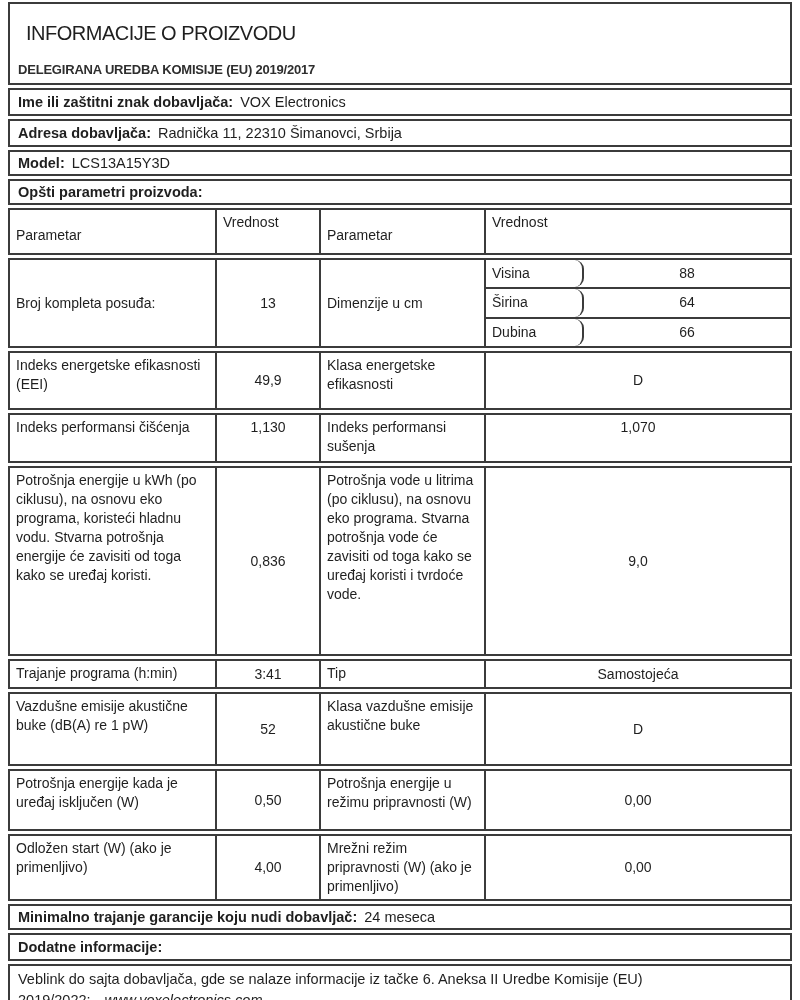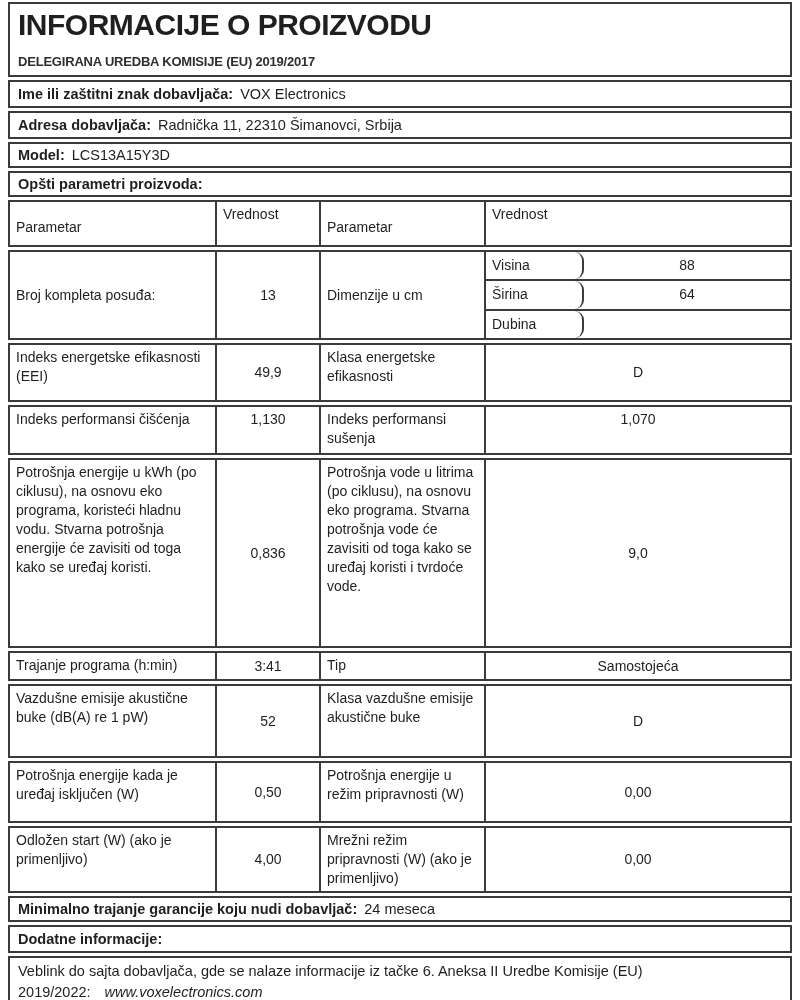--- a/index.html
+++ b/index.html
@@ -15,22 +15,22 @@
   .page{padding:2px 8px;}
   .box{
     box-sizing:border-box;
     border:2px solid var(--line);
     margin-bottom:3px;
     background:#fff;
   }
   
   .title-box{min-height:69px;padding:4px 8px 6px 8px;}
   .doc-title{
-    font-size:30px;font-weight:bold;letter-spacing:-0.5px;
-    line-height:34px;margin:0;
+    font-size:20px;font-weight:normal;letter-spacing:-0.5px;
+    line-height:34px;margin:8px;
   }
   .doc-subtitle{
     font-size:13px;font-weight:bold;letter-spacing:-0.2px;
     color:#2e2e2e;margin-top:12px;
   }
   
   .label-row{
     display:flex;align-items:center;gap:7px;
     padding:2px 8px;font-size:14.5px;
   }
@@ -118,20 +118,21 @@
       <div class="dimrow">
         <div class="dimlabel">Visina</div>
         <div class="dimval">88</div>
       </div>
       <div class="dimrow">
         <div class="dimlabel">Širina</div>
         <div class="dimval">64</div>
       </div>
       <div class="dimrow">
         <div class="dimlabel">Dubina</div>
+        <div class="dimval">66</div>
       </div>
     </div>
   </div>
 
   <div class="box row4" style="min-height:59px">
     <div class="cell param">Indeks energetske efikasnosti (EEI)</div>
     <div class="cell val">49,9</div>
     <div class="cell param">Klasa energetske efikasnosti</div>
     <div class="cell val">D</div>
   </div>
@@ -160,21 +161,21 @@
   <div class="box row4" style="min-height:74px">
     <div class="cell param">Vazdušne emisije akustične buke (dB(A) re 1 pW)</div>
     <div class="cell val">52</div>
     <div class="cell param">Klasa vazdušne emisije akustične buke</div>
     <div class="cell val">D</div>
   </div>
 
   <div class="box row4" style="min-height:62px">
     <div class="cell param">Potrošnja energije kada je uređaj isključen (W)</div>
     <div class="cell val">0,50</div>
-    <div class="cell param">Potrošnja energije u režim pripravnosti (W)</div>
+    <div class="cell param">Potrošnja energije u režimu pripravnosti (W)</div>
     <div class="cell val">0,00</div>
   </div>
 
   <div class="box row4" style="min-height:64px">
     <div class="cell param">Odložen start (W) (ako je primenljivo)</div>
     <div class="cell val">4,00</div>
     <div class="cell param">Mrežni režim pripravnosti (W) (ako je primenljivo)</div>
     <div class="cell val">0,00</div>
   </div>
 

